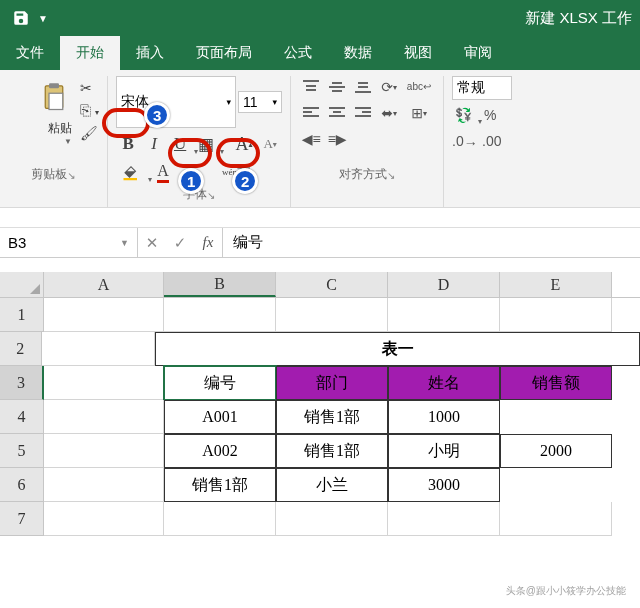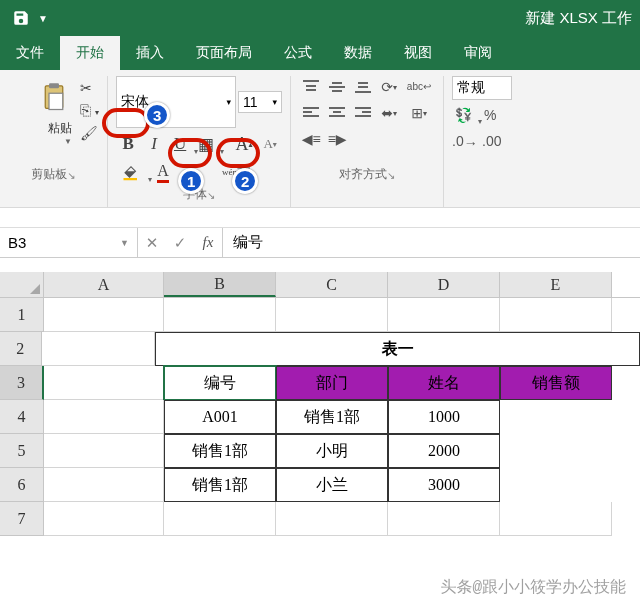--- a/index.html
+++ b/index.html
@@ -81,21 +81,21 @@
   .cell { border-right:1px solid #d4d4d4; border-bottom:1px solid #d4d4d4; display:flex; align-items:center; justify-content:center; background:#fff;}
   
   
   .tb { border:1.5px solid #333 !important;}
   .tbl { border-left:1.5px solid #333;}
   .tbt { border-top:1.5px solid #333;}
   .hdrcell { background:#a21caf;}
   .titlecell { font-weight:bold;}
   .activecell { outline:2px solid #217346; outline-offset:-1px; background:#fff !important;}
   
-  .watermark { position:absolute; right:14px; bottom:10px; font-size:16px; color:rgba(120,120,120,.7); font-family:Liberation Mono, monospace;}
+  .watermark { position:absolute; right:14px; bottom:10px; font-size:10px; color:rgba(120,120,120,.7); font-family:Liberation Sans, sans-serif;}
 </style>
 </head>
 <body>
 
 <div class="titlebar">
   <div class="qat-save">
     <svg width="18" height="18" viewBox="0 0 24 24">
         <path d="M17 3H5a2 2 0 0 0-2 2v14a2 2 0 0 0 2 2h14a2 2 0 0 0 2-2V7l-4-4zM12 19a3 3 0 1 1 0-6 3 3 0 0 1 0 6zm3-10H6V6h9v3z"></path>
       </svg>
   </div>
@@ -343,20 +343,21 @@
   <div class="row">
     <div class="rowhdr">4</div>
     <div class="cell colA"></div>
     <div class="cell colB tbl tb">A001</div>
     <div class="cell colC tb">销售1部</div>
     <div class="cell colE tb" style="border-right:1.5px solid #333;">1000</div>
   </div>
   <div class="row">
     <div class="rowhdr">5</div>
     <div class="cell colA"></div>
+    <div class="cell colB tbl tb">A002</div>
     <div class="cell colC tb">销售1部</div>
     <div class="cell colD tb">小明</div>
     <div class="cell colE tb" style="border-right:1.5px solid #333;">2000</div>
   </div>
   <div class="row">
     <div class="rowhdr">6</div>
     <div class="cell colA"></div>
     <div class="cell colC tb" style="border-bottom:1.5px solid #333;">销售1部</div>
     <div class="cell colD tb" style="border-bottom:1.5px solid #333;">小兰</div>
     <div class="cell colE tb" style="border-right:1.5px solid #333;border-bottom:1.5px solid #333;">3000</div>

